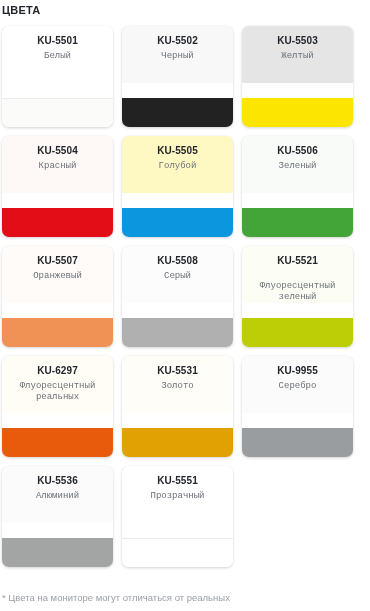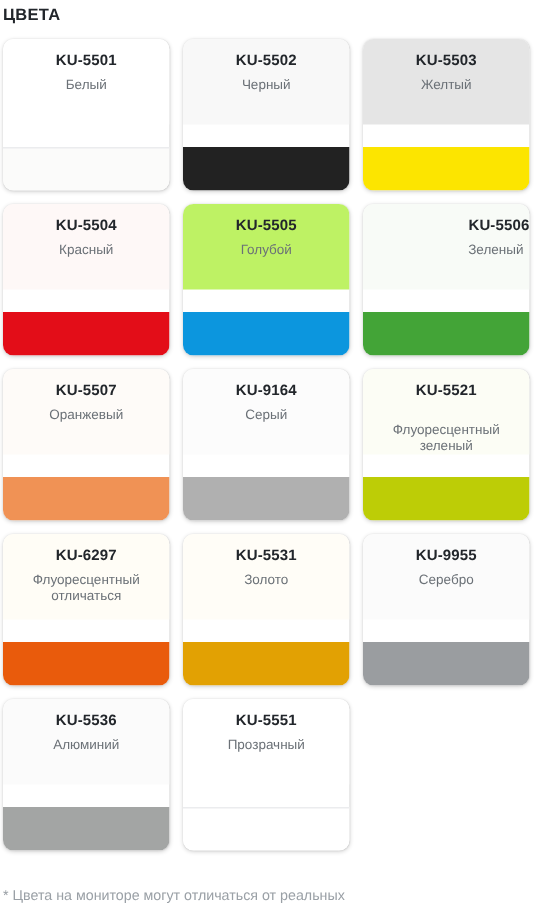--- a/index.html
+++ b/index.html
@@ -60,20 +60,21 @@
     color: #22262b;
     line-height: 12px;
     letter-spacing: 0.1px;
   }
   .card-name {
     font-size: 9px;
     color: #6b7177;
     line-height: 11px;
     margin-top: 4px;
     padding: 0 4px;
+    font-family: Liberation Mono, monospace;
   }
   .card-swatch {
     flex: 1 1 auto;
     width: 100%;
   }
   .card.has-divider .card-swatch {
     border-top: 1px solid #ebecee;
   }
   .footnote {
     position: absolute;
@@ -114,58 +115,58 @@
         <div class="card-swatch" style="background: rgb(252, 229, 0);"></div>
       </div>
       <div class="card">
         <div class="card-label" style="background: rgb(254, 248, 247);">
           <div class="card-code">KU-5504</div>
           <div class="card-name">Красный</div>
         </div>
         <div class="card-swatch" style="background: rgb(227, 13, 24);"></div>
       </div>
       <div class="card">
-        <div class="card-label" style="background: #bef264;">
+        <div class="card-label" style="background: #fef9c3;">
           <div class="card-code">KU-5505</div>
           <div class="card-name">Голубой</div>
         </div>
         <div class="card-swatch" style="background: rgb(12, 150, 222);"></div>
       </div>
       <div class="card">
-        <div class="card-label" style="background: rgb(248, 251, 247); align-items: flex-end;">
+        <div class="card-label" style="background: rgb(248, 251, 247);">
           <div class="card-code">KU-5506</div>
           <div class="card-name">Зеленый</div>
         </div>
         <div class="card-swatch" style="background: rgb(67, 164, 55);"></div>
       </div>
       <div class="card">
         <div class="card-label" style="background: rgb(254, 251, 248);">
           <div class="card-code">KU-5507</div>
           <div class="card-name">Оранжевый</div>
         </div>
         <div class="card-swatch" style="background: rgb(240, 146, 85);"></div>
       </div>
       <div class="card">
         <div class="card-label" style="background: rgb(252, 252, 252);">
-          <div class="card-code">KU-9164</div>
+          <div class="card-code">KU-5508</div>
           <div class="card-name">Серый</div>
         </div>
         <div class="card-swatch" style="background: rgb(176, 176, 176);"></div>
       </div>
       <div class="card">
         <div class="card-label" style="background: rgb(252, 253, 245); justify-content: space-between;">
           <div class="card-code">KU-5521</div>
           <div class="card-name">Флуоресцентный зеленый</div>
         </div>
         <div class="card-swatch" style="background: rgb(189, 205, 6);"></div>
       </div>
       <div class="card">
         <div class="card-label" style="background: rgb(255, 253, 246);">
           <div class="card-code">KU-6297</div>
-          <div class="card-name">Флуоресцентный отличаться</div>
+          <div class="card-name">Флуоресцентный реальных</div>
         </div>
         <div class="card-swatch" style="background: rgb(233, 91, 12);"></div>
       </div>
       <div class="card">
         <div class="card-label" style="background: rgb(255, 253, 247);">
           <div class="card-code">KU-5531</div>
           <div class="card-name">Золото</div>
         </div>
         <div class="card-swatch" style="background: rgb(226, 161, 3);"></div>
       </div>

